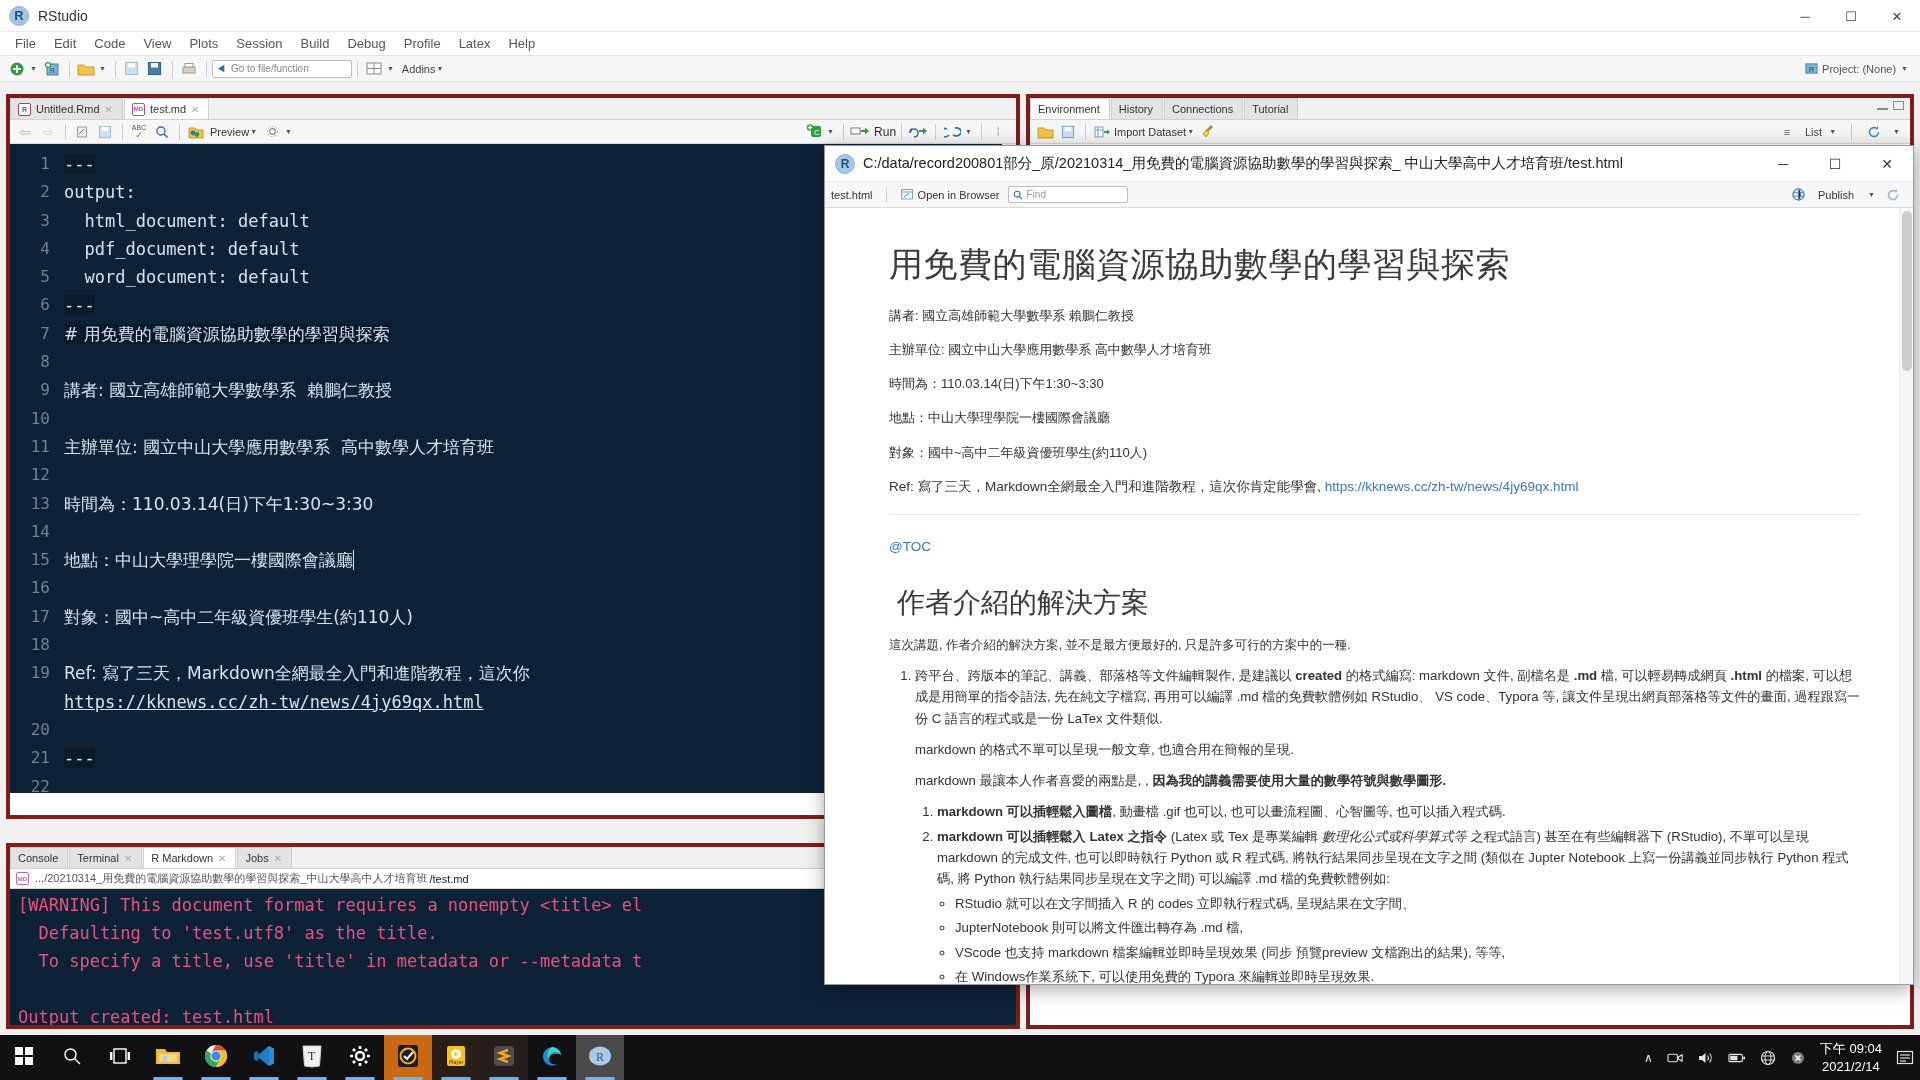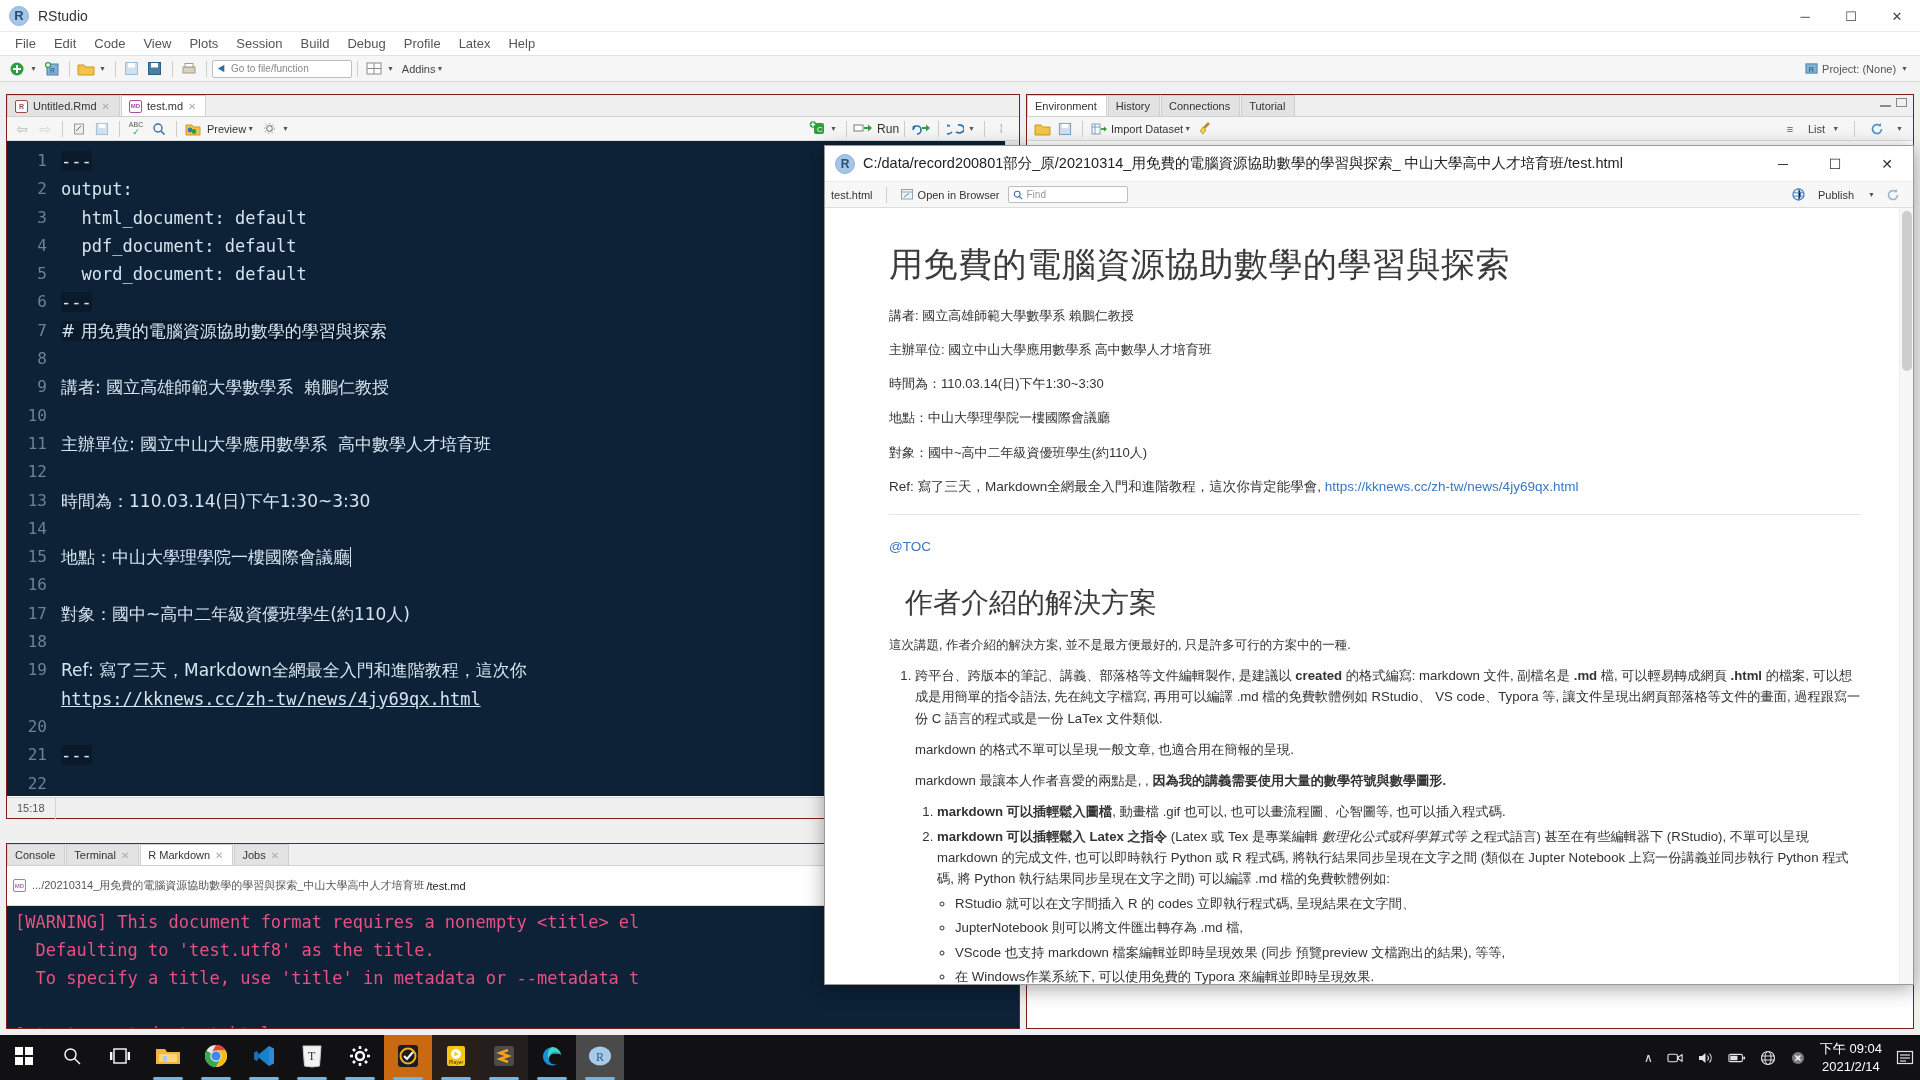--- a/index.html
+++ b/index.html
@@ -40,21 +40,21 @@
   .tb-ico { width:22px;height:20px;display:flex;align-items:center;justify-content:center;
             font-size:12px; margin-right:1px; }
   .tb-sep { width:1px;height:16px;background:#cdcdcd;margin:0 5px; }
   .tb-caret { font-size:7px;color:#555;margin:0 4px 0 1px; }
   .goto-box { width:140px;height:18px;border:1px solid #bdbdbd;background:#fff;border-radius:2px;
               display:flex;align-items:center;padding-left:4px;font-size:10px;color:#888; }
   .addins { font-size:11px;color:#444;margin-left:4px; }
   .proj-none { position:absolute;right:8px;font-size:11px;color:#555;display:flex;align-items:center;gap:4px; }
 
   
-  .pane { position:absolute; background:#fff; border:1px solid #7f1d1d; }
+  .pane { position:absolute; background:#fff; border:4px solid #7f1d1d; }
 
   .pane-tabs { height:22px; background:#f0f0f0; display:flex; align-items:flex-end;
                border-bottom:1px solid #d0d0d0; }
   .pane-tab { font-size:11px; padding:3px 9px 3px 7px; background:#e3e3e3;
               border:1px solid #d0d0d0; border-bottom:none; margin-right:1px;
               display:flex; align-items:center; gap:5px; color:#333; height:21px;}
   .pane-tab.active { background:#fff; }
   .tab-x { color:#aaa; font-size:10px; }
   .tabico { width:13px;height:13px;display:inline-flex;align-items:center;justify-content:center;
             font-size:7px;font-weight:bold;border-radius:2px; }
@@ -84,21 +84,21 @@
                         display:flex;align-items:center; }
   .vscroll { position:absolute; right:0; top:46px; bottom:22px; width:14px; background:#f2f2f2;
              border-left:1px solid #e0e0e0; }
   .vthumb { position:absolute; left:2px; top:4px; width:10px; height:110px; background:#cfcfcf;
             border-radius:5px; }
 
   
   #console-pane { left:6px; top:843px; width:1014px; height:186px; }
   .console-body { position:absolute; left:0; top:22px; right:0; bottom:0; background:#0d2137;
                   overflow:hidden; }
-  .rmd-path-bar { height:40px; background:#fff; border-bottom:1px solid #dcdcdc;
+  .rmd-path-bar { height:20px; background:#fff; border-bottom:1px solid #dcdcdc;
                   display:flex; align-items:center; gap:6px; padding-left:6px;
                   font-size:11px; color:#333; }
   .console-text { font-family:"DejaVu Sans Mono", monospace; font-size:17px; color:#e8527f;
                   padding:2px 8px; white-space:pre; line-height:28px; }
 
   
   #env-pane { left:1026px; top:94px; width:888px; height:725px; }
   .env-toolbar-right { position:absolute; right:6px; display:flex; align-items:center; gap:6px;
                        font-size:11px; color:#444; }
   .env-min { position:absolute; right:6px; top:3px; display:flex; gap:5px; }
@@ -135,21 +135,21 @@
   .pw-publish { position:absolute; right:34px; font-size:11px; color:#333;
                 display:flex;align-items:center;gap:13px; }
 
   .doc {
     position:absolute; left:0; top:62px; right:0; bottom:0; overflow:hidden;
     background:#fff; padding:34px 52px 0 64px;
     font-family:"Liberation Sans", sans-serif; color:#333;
   }
   .doc h1 { font-size:34px; font-weight:normal; color:#3b3b3b; margin-bottom:18px;
             letter-spacing:.5px; }
-  .doc h2 { font-size:28px; font-weight:normal; color:#3b3b3b; margin:26px 16px 14px; }
+  .doc h2 { font-size:28px; font-weight:normal; color:#3b3b3b; margin:26px 8px 14px; }
   .doc p { font-size:13.5px; line-height:1.55; margin-bottom:14px; color:#333; }
   .doc a { color:#3a77c4; text-decoration:none; }
   .doc hr { border:none; border-top:1px solid #e6e6e6; margin:16px 0 22px; }
   .doc ol { margin-left:26px; }
   .doc ol li { font-size:13.2px; line-height:1.62; margin-bottom:3px; }
   .doc ol ol { margin-left:22px; margin-top:4px; list-style-type:decimal; }
   .doc ul { margin-left:40px; list-style-type:circle; }
   .doc ul li { font-size:13.2px; line-height:1.62; }
   .doc .sub-p { font-size:13.2px; line-height:1.6; margin:10px 0 10px 0; }
   .doc b { font-weight:bold; }
@@ -400,24 +400,20 @@
             <div>20</div>
             <div>21</div>
             <div>22</div>
           </div>
         <div class="code-area" id="code-area"><div class="code-line"><span class="hl">---</span></div><div class="code-line"><span>output:</span></div><div class="code-line"><span>  html_document: default</span></div><div class="code-line"><span>  pdf_document: default</span></div><div class="code-line"><span>  word_document: default</span></div><div class="code-line"><span class="hl">---</span></div><div class="code-line"><span class="hl cjk"># 用免費的電腦資源協助數學的學習與探索</span></div><div class="code-line"><span></span></div><div class="code-line"><span class="cjk">講者: 國立高雄師範大學數學系  賴鵬仁教授</span></div><div class="code-line"><span></span></div><div class="code-line"><span class="cjk">主辦單位: 國立中山大學應用數學系  高中數學人才培育班</span></div><div class="code-line"><span></span></div><div class="code-line"><span class="cjk">時間為：110.03.14(日)下午1:30~3:30</span></div><div class="code-line"><span></span></div><div class="code-line"><span class="cjk">地點：中山大學理學院一樓國際會議廳</span><span class="caret"></span></div><div class="code-line"><span></span></div><div class="code-line"><span class="cjk">對象：國中~高中二年級資優班學生(約110人)</span></div><div class="code-line"><span></span></div><div class="code-line"><span class="cjk">Ref: 寫了三天，Markdown全網最全入門和進階教程，這次你</span></div><div class="code-line"><span class="link-u">https://kknews.cc/zh-tw/news/4jy69qx.html</span></div><div class="code-line"><span></span></div><div class="code-line"><span class="hl">---</span></div><div class="code-line"><span></span></div></div>
       </div>
       <div class="vscroll">
         <div class="vthumb"></div>
       </div>
 
-      <div class="editor-status">
-        <div class="seg">15:18</div>
-        <div class="seg" style="flex:1;border-right:none"></div>
-      </div>
     </div>
 
     <div class="pane" id="console-pane">
       <div class="pane-tabs" id="console-tabs">
           <div class="pane-tab">
             <span>Console</span>
           </div>
           <div class="pane-tab">
             <span>Terminal</span>
             <span class="tab-x">✕</span>

